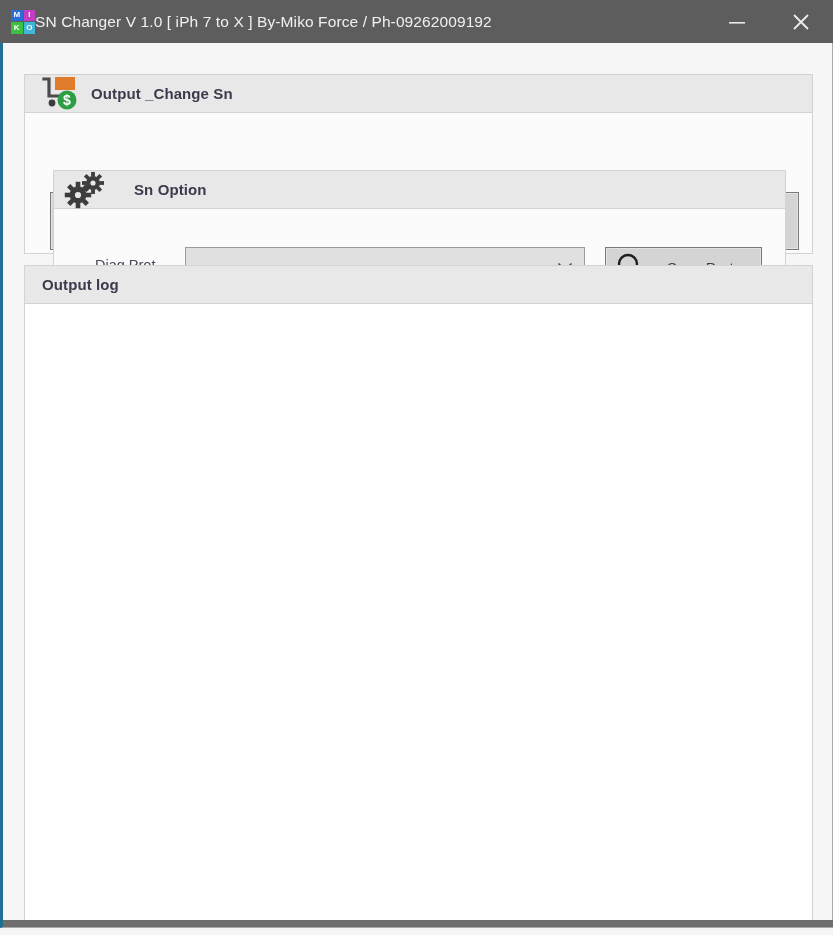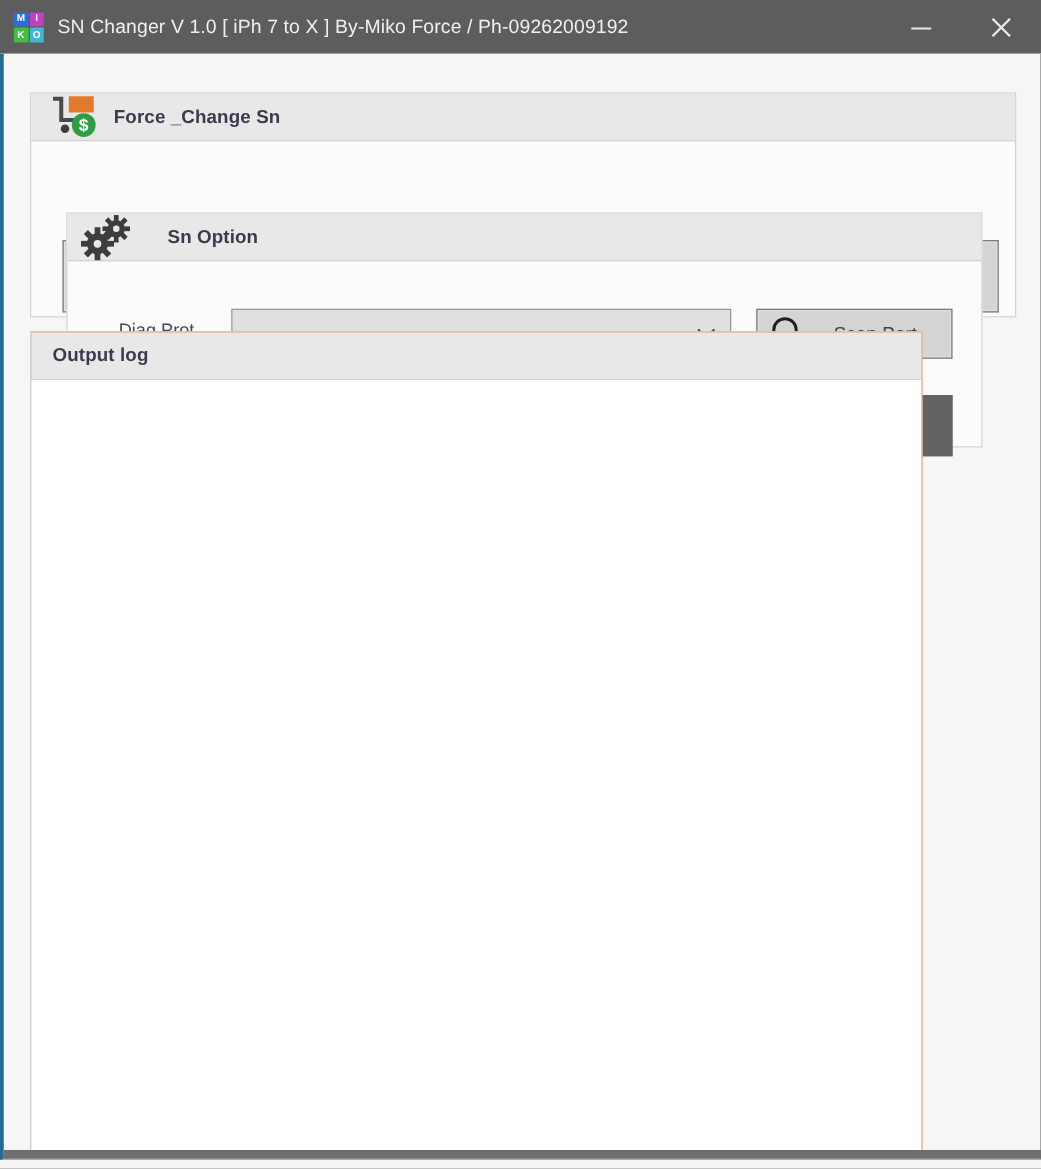--- a/index.html
+++ b/index.html
@@ -47,21 +47,20 @@
     color: #ffffff;
     font-family: "Liberation Sans", sans-serif;
     line-height: 1;
   }
   .ti-m { background: #2b6fd6; }
   .ti-i { background: #c23ec2; }
   .ti-k { background: #3fbf3f; }
   .ti-o { background: #3fb7d8; }
 
   .title-text {
-    margin-left: 11px;
     color: #f0f0f0;
     font-size: 15.5px;
     letter-spacing: 0.1px;
     white-space: nowrap;
   }
   .win-btns {
     margin-left: auto;
     display: flex;
     height: 43px;
   }
@@ -134,21 +133,21 @@
   #group-snopt .group-title { margin-left: 80px; }
   .gears-icon {
     position: absolute;
     left: 10px; top: 0px;
     width: 44px; height: 38px;
   }
 
   
   #group-log {
     left: 21px; top: 222px;
-    width: 714px; height: 655px;
+    width: 789px; height: 655px;
     background: #f97316;
   }
   #group-log .group-title { margin-left: 17px; }
   #group-log .group-body {
     height: 616px;
     background: #ffffff;
   }
 
   
   .btn {
@@ -296,21 +295,21 @@
     <div class="group" id="group-purple">
       <div class="group-header">
 
         <svg class="cart-icon" viewBox="0 0 48 40">
           <rect x="17" y="4" width="20" height="13" fill="#e07b2c"></rect>
           <path d="M6 6 L11 6 L11 23 L32 23" stroke="#4a4a4a" stroke-width="3.2" fill="none" stroke-linecap="square"></path>
           <circle cx="14" cy="30" r="3.4" fill="#3d3d3d"></circle>
           <circle cx="29" cy="27" r="9.5" fill="#2e9e45"></circle>
           <text x="29" y="32.2" font-size="14" font-weight="bold" fill="#ffffff" text-anchor="middle" font-family="Liberation Sans, sans-serif">$</text>
         </svg>
-        <div class="group-title">Force _Change Sn</div>
+        <div class="group-title">Output _Change Sn</div>
       </div>
 
       <div class="group-body">
 
         <div class="btn" id="btn-goto">
           <div class="btn-ico">
             <svg width="44" height="44" viewBox="0 0 44 44" aria-hidden="true">
               <circle cx="22" cy="22" r="20" fill="#2e9e45"></circle>
               <path d="M22 10 L22 26 M13.5 22 L22 31 L30.5 22 Z" stroke="#ffffff" stroke-width="4.5" fill="#ffffff" stroke-linejoin="round"></path>
             </svg>

